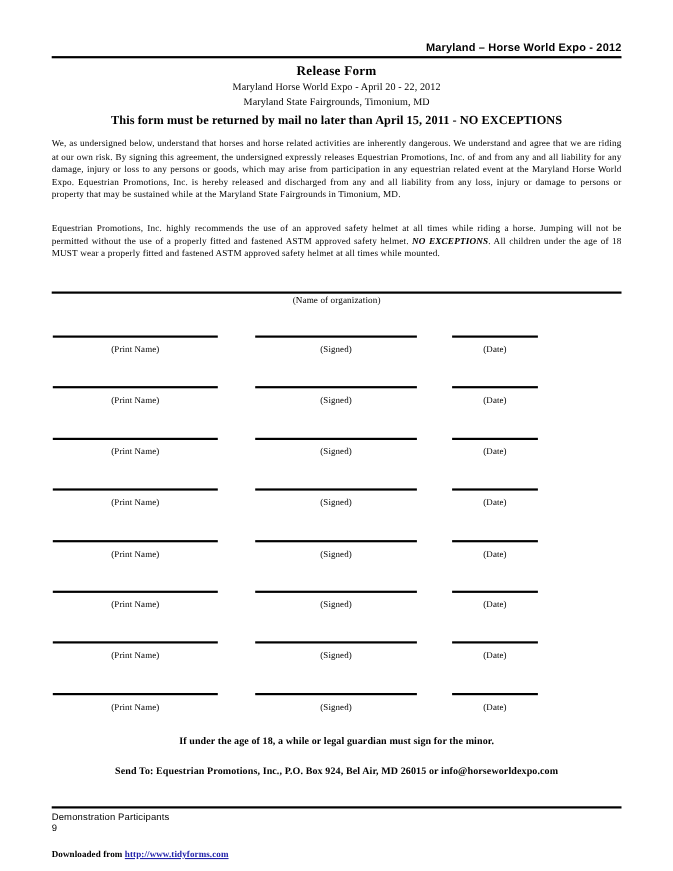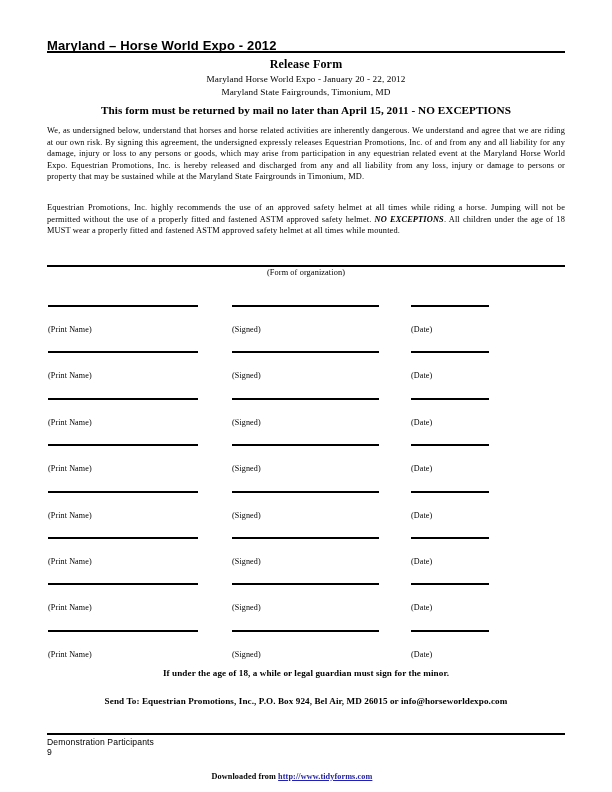--- a/index.html
+++ b/index.html
@@ -22,23 +22,23 @@
     height: 792px;
     overflow: hidden;
   }
 
   
   .running-header {
     position: absolute;
     left: 47px;
     top: 38px;
     width: 518px;
-    text-align: left;
+    text-align: right;
     font-family: "Liberation Sans", sans-serif;
-    font-size: 13px;
+    font-size: 10px;
     font-weight: bold;
     letter-spacing: 0.15px;
     color: #000;
   }
   .header-rule {
     position: absolute;
     left: 47px;
     top: 51px;
     width: 518px;
     height: 2px;
@@ -130,24 +130,25 @@
   .sig-cell {
     position: absolute;
     top: 0;
   }
   .sig-rule {
     height: 2px;
     background: #000;
     width: 100%;
   }
   .sig-caption {
+    text-align: center;
     font-family: "Liberation Serif", serif;
     font-size: 8.1px;
     letter-spacing: 0.1px;
-    padding-top: 18px;
+    padding-top: 6px;
   }
   .col-name   { left: 48px;  width: 150px; }
   .col-signed { left: 232px; width: 147px; }
   .col-date   { left: 411px; width: 78px;  }
 
   
   .closing-note {
     position: absolute;
     left: 47px;
     width: 518px;
@@ -177,58 +178,58 @@
     font-family: "Liberation Sans", sans-serif;
     font-size: 8.6px;
     letter-spacing: 0.15px;
     display: flex;
     justify-content: flex-start;
     align-items: baseline;
     flex-direction: column;
   }
   .watermark {
     position: absolute;
-    left: 33px;
+    left: 47px;
     top: 772px;
     width: 518px;
-    text-align: center;
+    text-align: left;
     font-family: "Liberation Serif", serif;
     font-size: 8.2px;
     font-weight: bold;
     letter-spacing: 0.1px;
   }
   .watermark .url {
     color: #2222aa;
     text-decoration: underline;
   }
 </style>
 </head>
 <body>
 
 <div class="page">
 
   <div class="running-header">Maryland – Horse World Expo - 2012</div>
   <div class="header-rule"></div>
 
   <div class="title-block">
     <div class="doc-title">Release Form</div>
-    <div class="doc-subtitle">Maryland Horse World Expo - January 20 - 22, 2012</div>
+    <div class="doc-subtitle">Maryland Horse World Expo - April 20 - 22, 2012</div>
     <div class="doc-subtitle">Maryland State Fairgrounds, Timonium, MD</div>
   </div>
 
   <div class="notice">This form must be returned by mail no later than April 15, 2011 - NO EXCEPTIONS</div>
 
   <div class="para para-1">We, as undersigned below, understand that horses and horse related activities are inherently dangerous.  We understand and agree that we are riding at our own risk.  By signing this agreement, the undersigned expressly releases Equestrian Promotions, Inc. of and from any and all liability for any damage, injury or loss to any persons or goods, which may arise from participation in any equestrian related event at the Maryland Horse World Expo. Equestrian Promotions, Inc. is hereby released and discharged from any and all liability from any loss, injury or damage to persons or property that may be sustained while at the Maryland State Fairgrounds in Timonium, MD.</div>
 
   <div class="para para-2">
     <span>Equestrian Promotions, Inc. highly recommends the use of an approved safety helmet at all times while riding a horse. Jumping will not be permitted without the use of a properly fitted and fastened ASTM approved safety helmet. </span><span class="bi">NO EXCEPTIONS</span><span>.  All children under the age of 18 MUST wear a properly fitted and fastened ASTM approved safety helmet at all times while mounted.</span>
   </div>
 
   <div class="org-rule"></div>
-  <div class="org-caption">(Form of organization)</div>
+  <div class="org-caption">(Name of organization)</div>
 
   <div class="sig-rows" id="signature-rows">
       <div class="sig-row" style="top: 305px;">
         <div class="sig-cell col-name">
           <div class="sig-rule"></div>
           <div class="sig-caption">(Print Name)</div>
         </div>
         <div class="sig-cell col-signed">
           <div class="sig-rule"></div>
           <div class="sig-caption">(Signed)</div>

